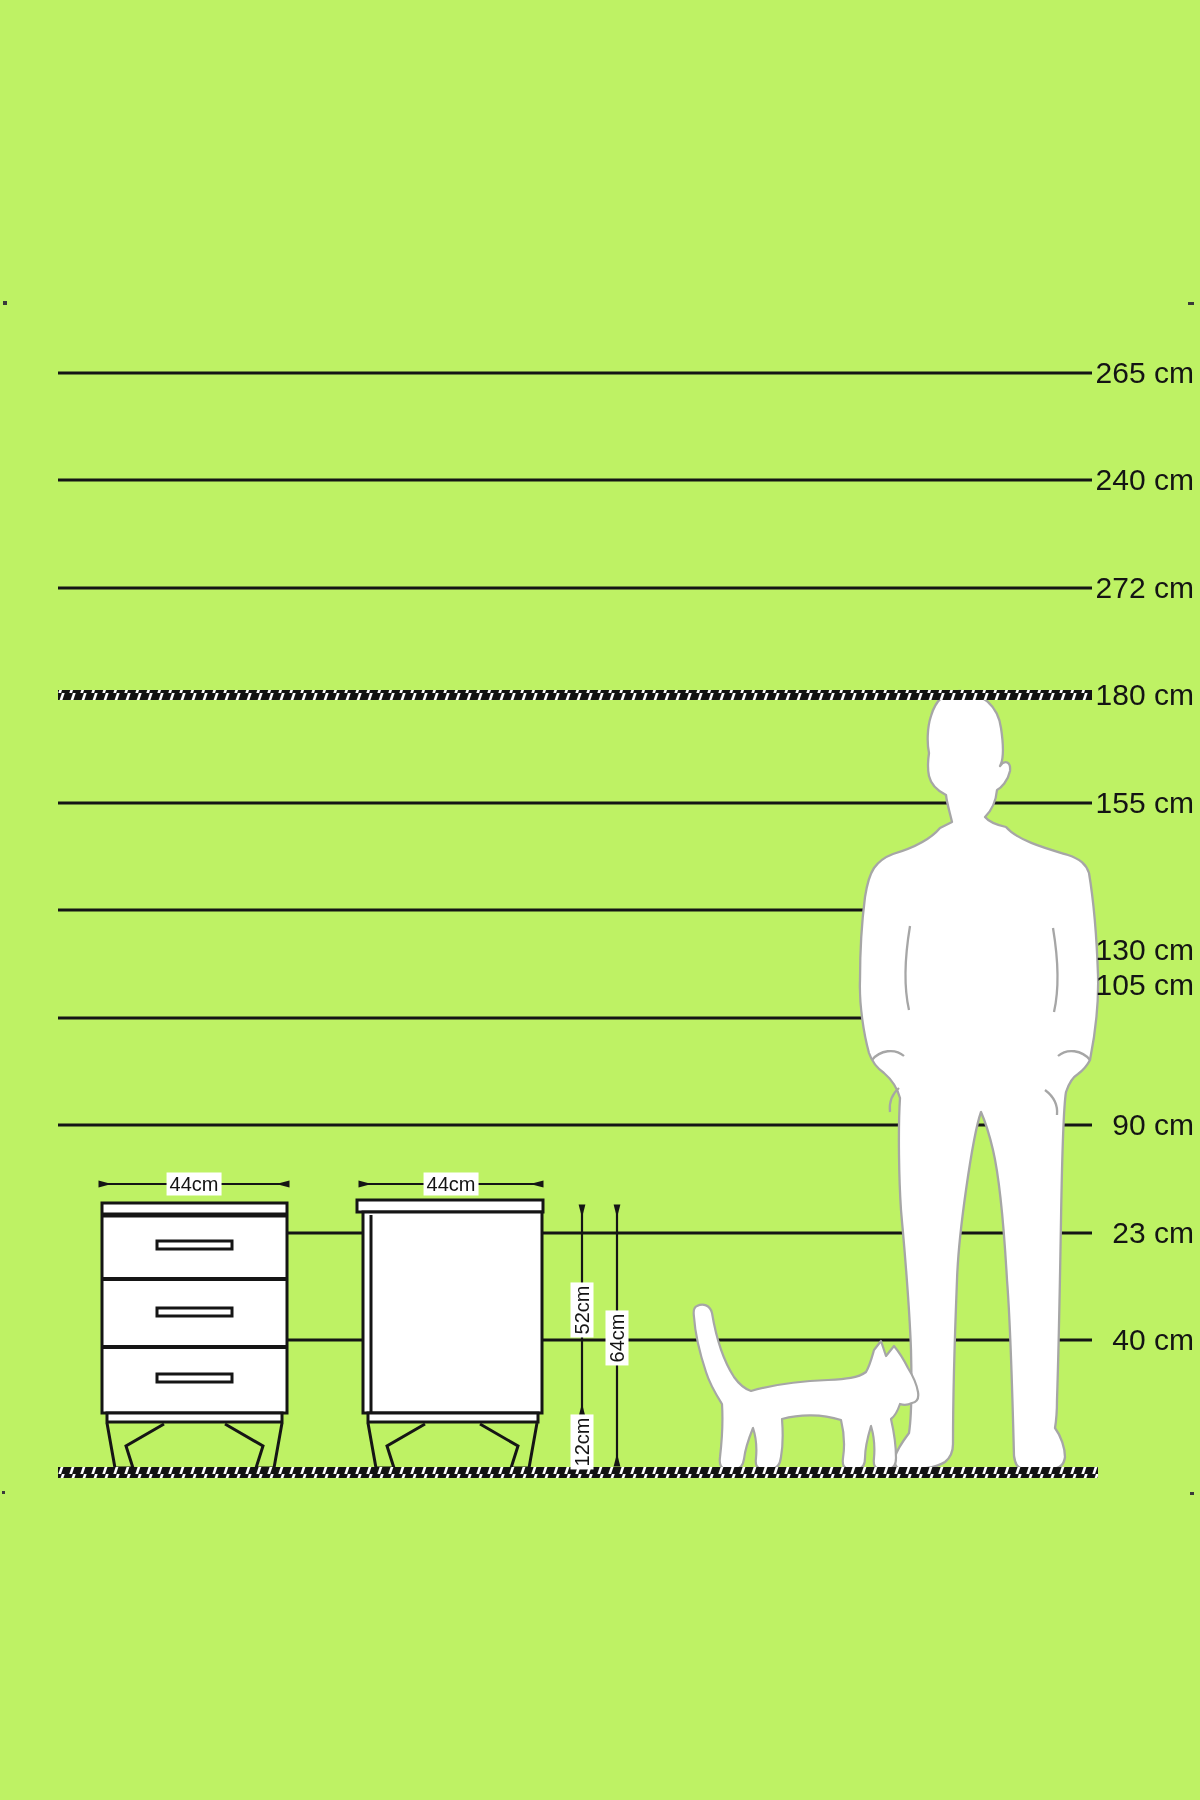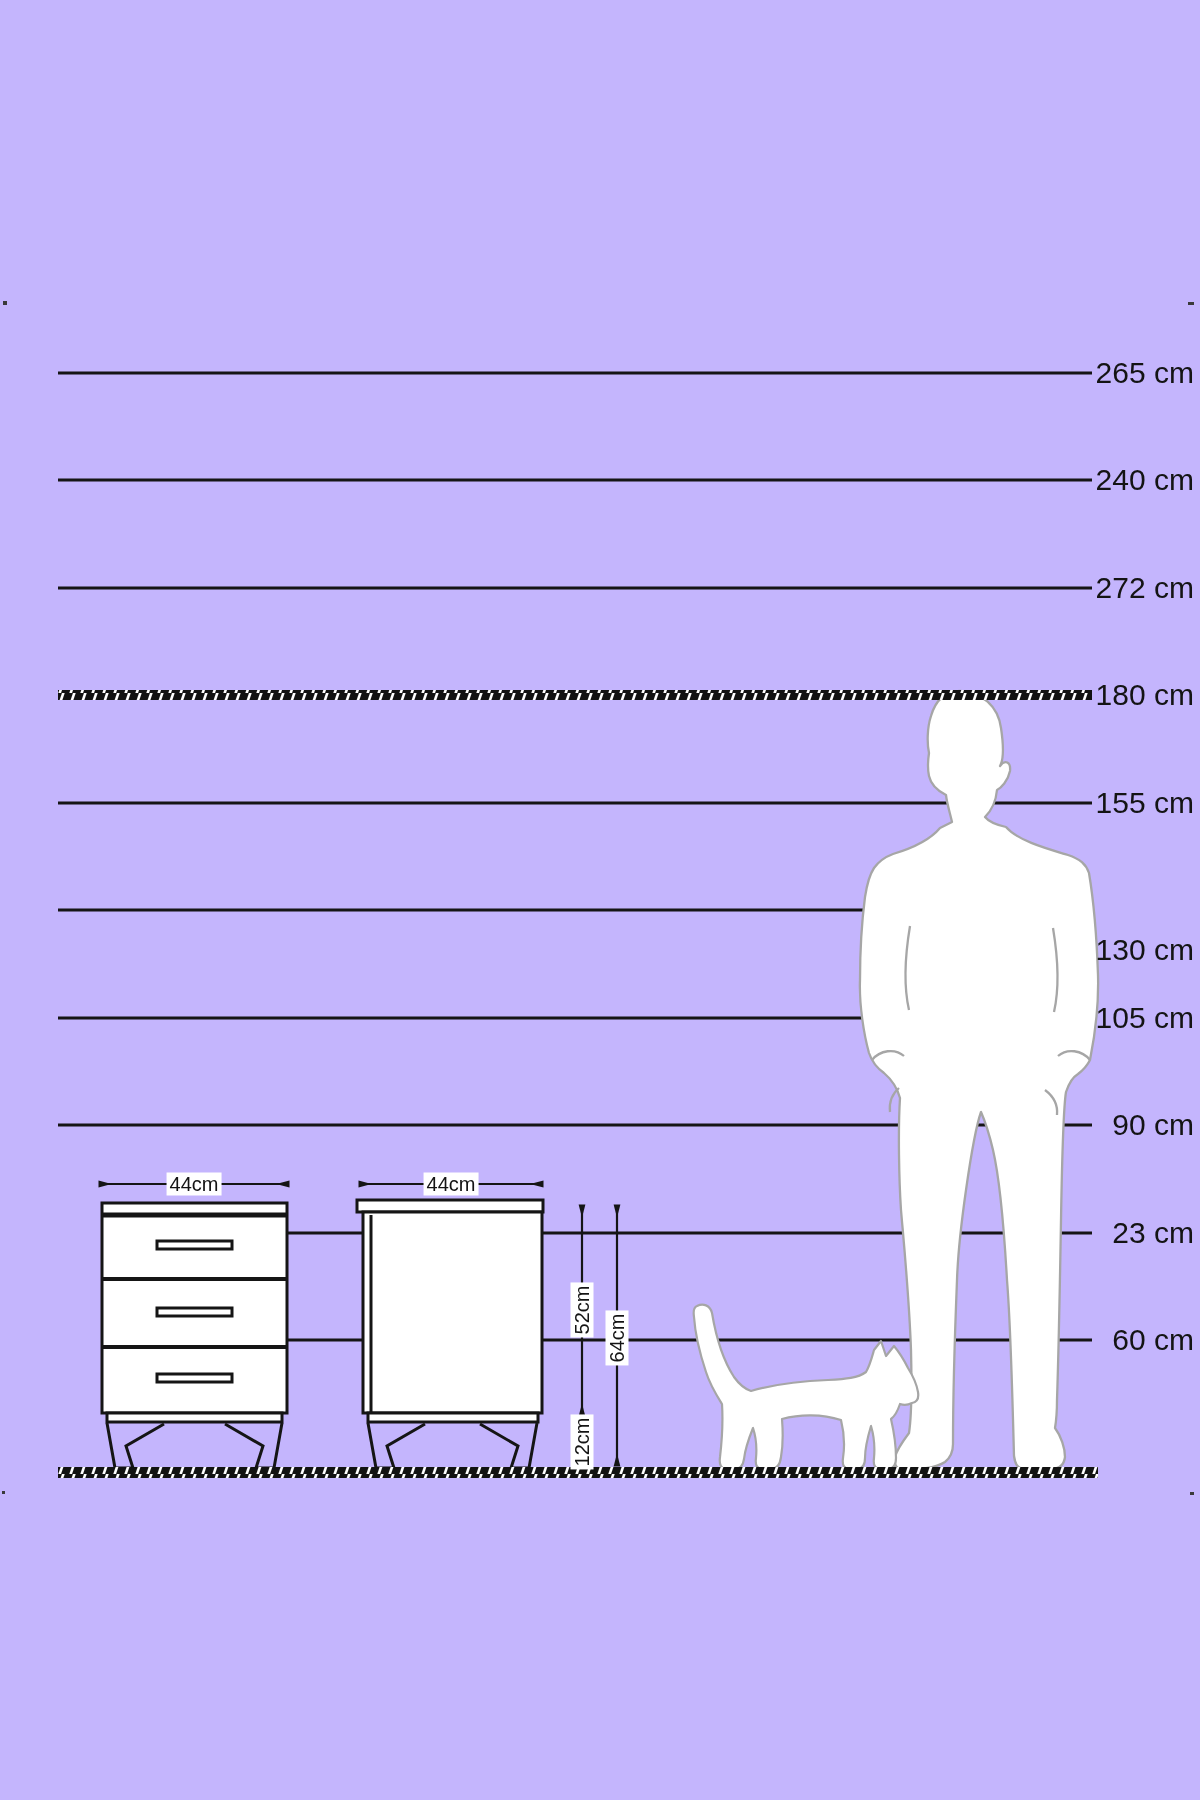--- a/index.html
+++ b/index.html
@@ -1,17 +1,17 @@
 <!DOCTYPE html>
 <html><head>
 <meta charset="utf-8">
 <style>
   html,body{margin:0;padding:0;background:#fff;}
   .stage{
-    position:relative;width:1200px;height:1800px;background:#c4b5fd;
+    position:relative;width:1200px;height:1800px;background:#bef264;
     font-family:"Liberation Sans", sans-serif;overflow:hidden;color:#141414;text-decoration:underline;
   }
   .stage svg{position:absolute;left:0;top:0;}
   .ref-label{
     position:absolute;right:6px;width:220px;height:34px;line-height:34px;
     text-align:right;font-size:30px;color:#141414;white-space:nowrap;
   }
   .dim-label{
     position:absolute;transform:translate(-50%,-50%);
     background:#ffffff;padding:0 3px;font-size:20px;color:#141414;white-space:nowrap;
@@ -190,24 +190,24 @@
       <rect x="1190" y="1492" width="4" height="3"></rect>
     </g>
   </svg>
 
   <span class="ref-label" style="top:356px;">265 cm</span>
   <span class="ref-label" style="top:463px;">240 cm</span>
   <span class="ref-label" style="top:571px;">272 cm</span>
   <span class="ref-label" style="top:678px;">180 cm</span>
   <span class="ref-label" style="top:786px;">155 cm</span>
   <span class="ref-label" style="top:933px;">130 cm</span>
-  <span class="ref-label" style="top:1001px;">105 cm</span>
+  <span class="ref-label" style="top:968px;">105 cm</span>
   <span class="ref-label" style="top:1108px;">90 cm</span>
   <span class="ref-label" style="top:1216px;">23 cm</span>
-  <span class="ref-label" style="top:1323px;">60 cm</span>
+  <span class="ref-label" style="top:1323px;">40 cm</span>
 
   <span class="dim-label" style="left:194px;top:1184px;">44cm</span>
   <span class="dim-label" style="left:451px;top:1184px;">44cm</span>
   <span class="dim-label v" style="left:582px;top:1310px;">52cm</span>
   <span class="dim-label v" style="left:617px;top:1338px;">64cm</span>
   <span class="dim-label v" style="left:582px;top:1442px;">12cm</span>
 
 </div>
 
 </body></html>

